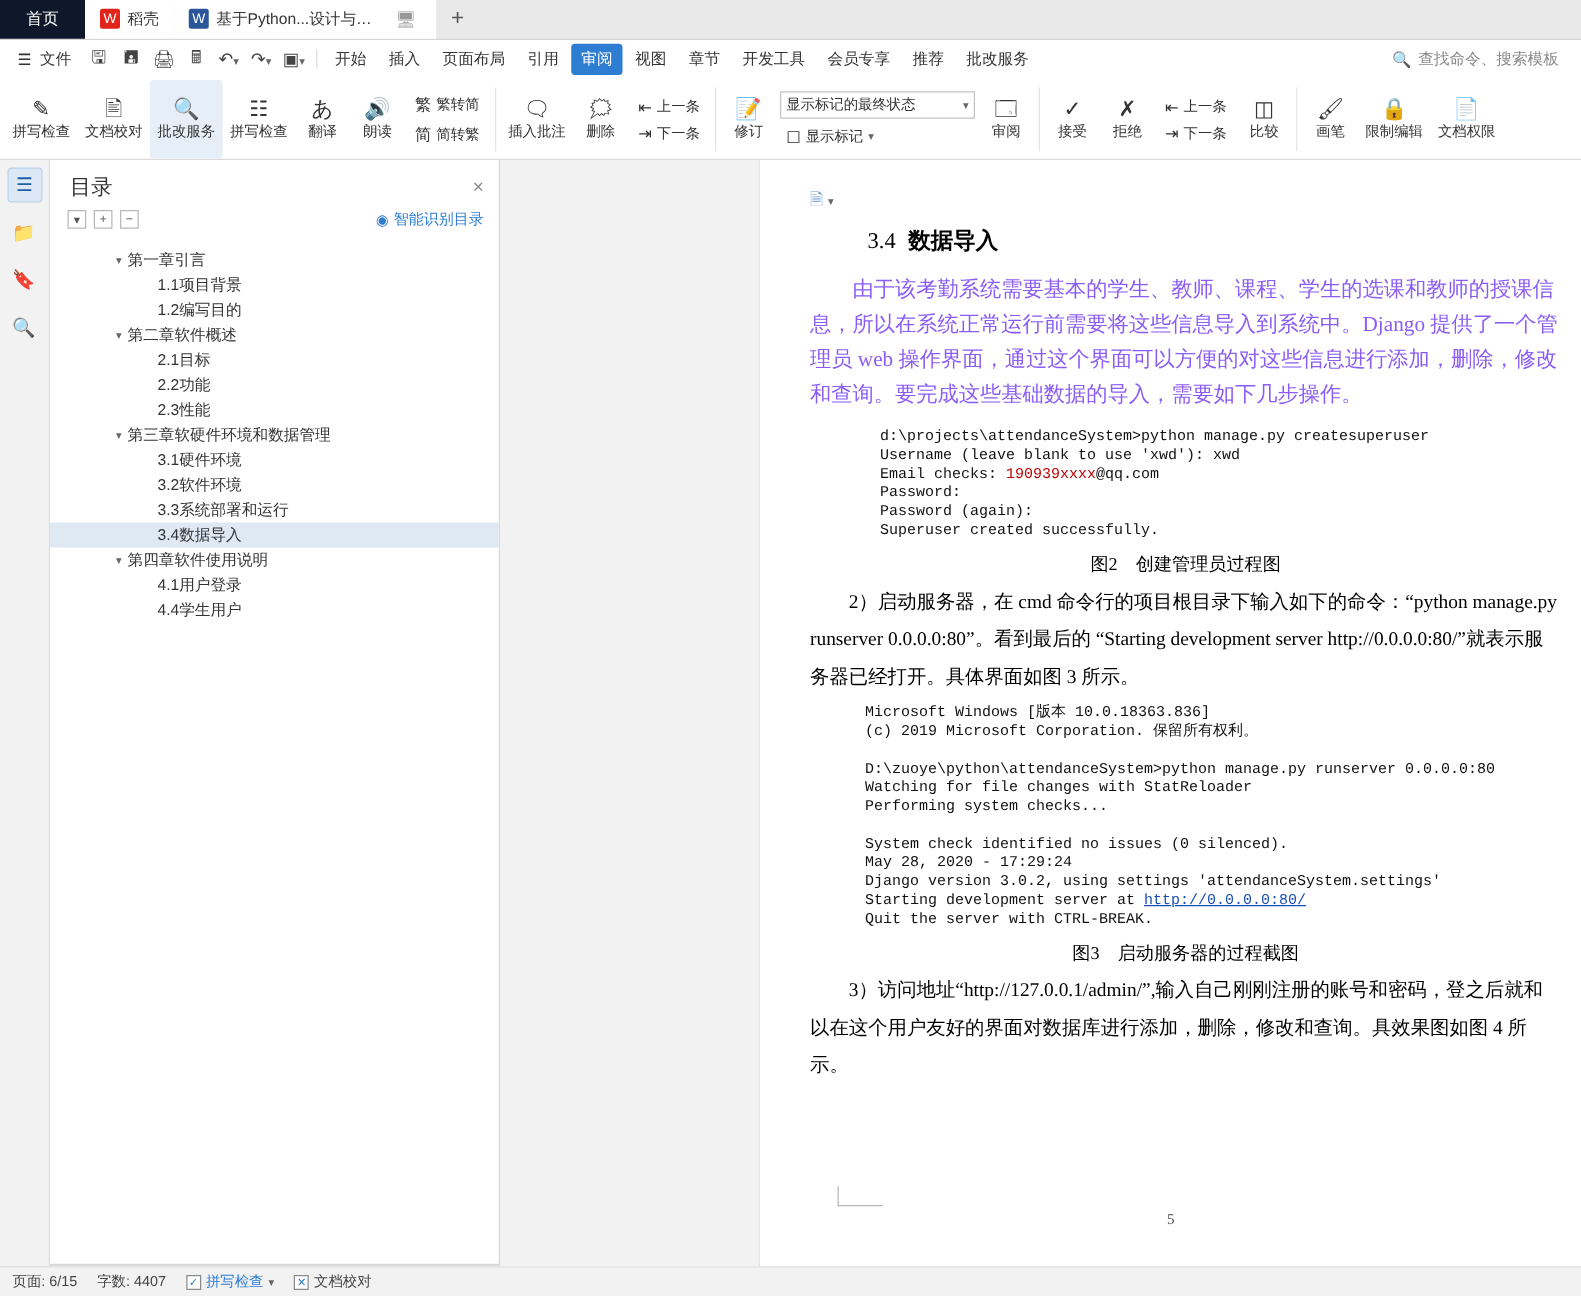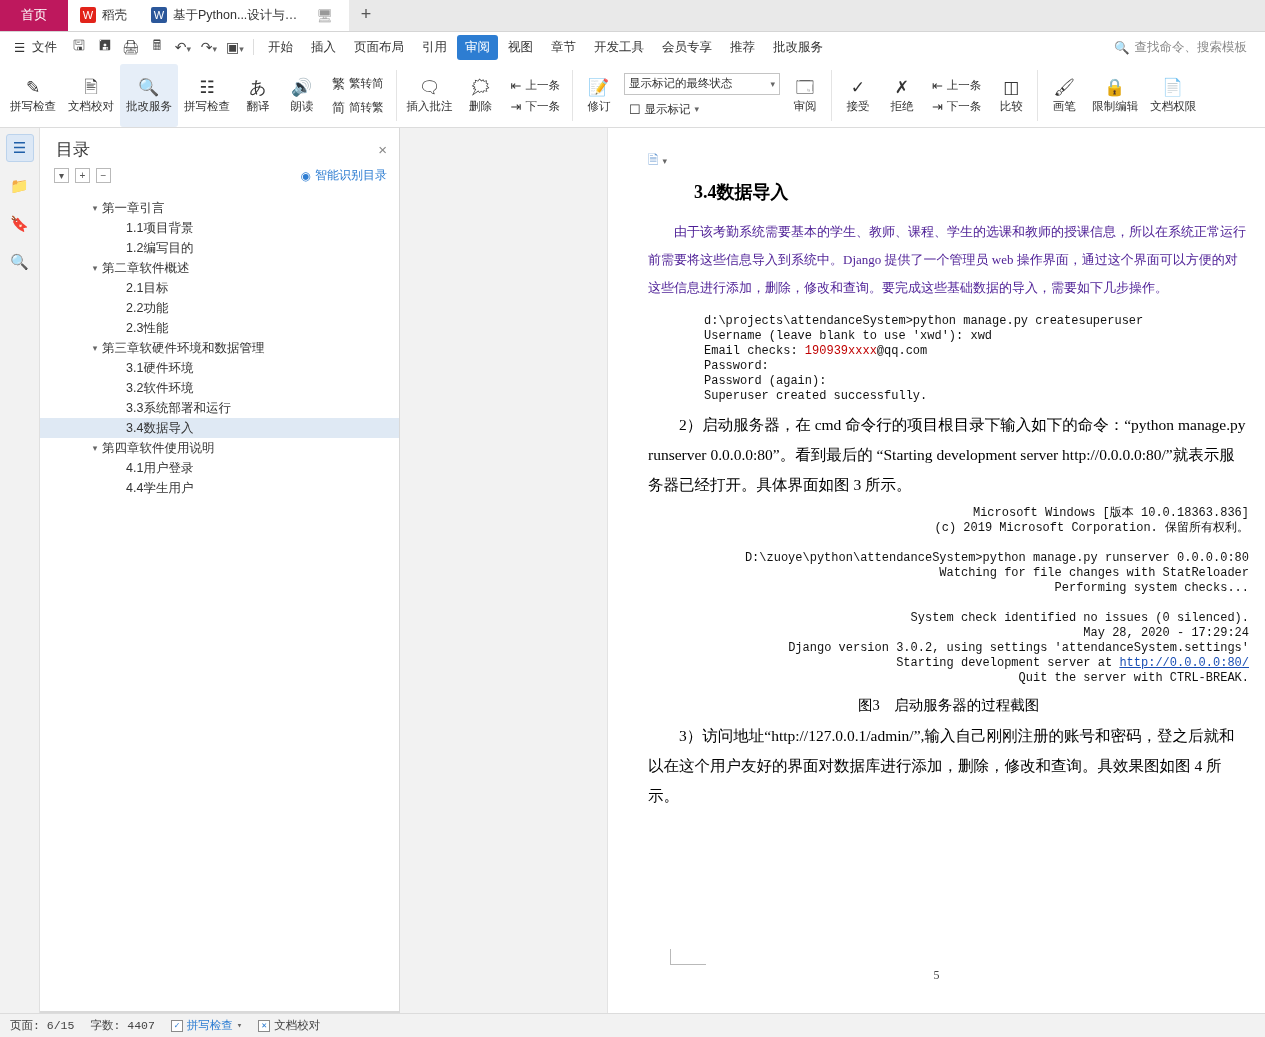--- a/index.html
+++ b/index.html
@@ -16,21 +16,21 @@
   
   .tabbar {
     height: 32px; background: #e9e9e9; display: flex; align-items: flex-end;
     border-bottom: 1px solid #d5d5d5; flex: 0 0 32px;
   }
   .tab {
     height: 32px; display: flex; align-items: center; gap: 6px;
     padding: 0 12px; font-size: 12.5px; position: relative; cursor: pointer;
     max-width: 210px;
   }
-  .tab.home { background: #be185d; color: #fff; width: 68px; justify-content: center; font-size: 13px; }
+  .tab.home { background: #0f172a; color: #fff; width: 68px; justify-content: center; font-size: 13px; }
   .tab.docx { background: #fff; }
   .tab.active-white { background: #fff; }
   .tab.ads { background: #fff; }
   .tab-ico {
     width: 16px; height: 16px; border-radius: 2px; display: inline-flex;
     align-items: center; justify-content: center; font-size: 11px; color: #fff; flex: 0 0 16px;
   }
   .tab-ico.wps { background: #e2231a; }
   .tab-ico.w { background: #2b579a; }
   .tab-label { white-space: nowrap; overflow: hidden; text-overflow: ellipsis; }
@@ -120,47 +120,47 @@
   .docarea { flex: 1; background: #fff; position: relative; overflow: hidden; display:flex; }
   .doc-gap { width: 208px; background: #f2f2f2; border-right: 1px solid #e3e3e3; flex: 0 0 208px;}
   .page {
     flex: 1; background: #fff; position: relative; padding: 22px 16px 0 40px; overflow: hidden;
   }
   .revmark { display: flex; align-items: center; gap: 4px; color: #6b9bd2; font-size: 13px; margin-bottom: 8px;}
   h3.sec {
     font-size: 18px; margin: 4px 0 14px 46px; font-weight: bold; color: #000;
     font-family: "Liberation Serif", serif;
   }
-  h3.sec .num { font-family: "Liberation Serif", serif; font-weight: bold; }
+  h3.sec .num { font-family: "Liberation Serif", serif; font-weight: normal; margin-right: 10px;}
   p.para {
-    font-family: "Liberation Serif", serif; font-size: 13px; line-height: 28px;
-    margin: 0 0 12px 0; text-indent: 2em; color: #4c1d95;
+    font-family: "Liberation Serif", serif; font-size: 17px; line-height: 28px;
+    margin: 0 0 12px 0; text-indent: 2em; color: #8b5cf6;
   }
   p.step { font-family: "Liberation Serif", serif; font-size: 15.5px; line-height: 30px; margin: 6px 0 2px 0; text-indent: 2em; color:#000;}
   pre.code {
     font-family: "Liberation Mono", monospace; font-size: 12px; line-height: 15px;
     margin: 6px 0 6px 0; padding-left: 56px; color: #111; white-space: pre;
   }
-  pre.code2 { padding-left: 44px; text-align: right; }
+  pre.code2 { padding-left: 44px; }
   .cap {
     text-align: center; font-family: "Liberation Serif", serif; font-size: 14.5px;
     margin: 10px 0 6px 0; color: #000;
   }
   .codelink { color: #1a4fb4; text-decoration: underline; }
   .codered { color: #c00000; }
   .pagenum { position: absolute; bottom: 30px; left: 0; right: 0; text-align: center; font-size: 12px; color:#444; font-family:"Liberation Serif", serif;}
   .corner { position: absolute; bottom: 48px; left: 62px; width: 36px; height: 16px; border-left: 1px solid #b9b9b9; border-bottom: 1px solid #b9b9b9; }
 
   
   .statusbar {
     height: 24px; background: #f2f2f2; border-top: 1px solid #dcdcdc;
     display: flex; align-items: center; gap: 16px; padding: 0 10px;
     font-size: 11.5px; color: #444; flex: 0 0 24px;
   }
-  .sb-item { display: flex; align-items: center; gap: 4px; cursor: pointer; font-family: Liberation Mono, monospace; }
+  .sb-item { display: flex; align-items: center; gap: 4px; cursor: pointer; }
   .sb-chk { width: 12px; height: 12px; border: 1px solid #8a8a8a; display:inline-flex; align-items:center; justify-content:center; font-size:9px; color:#2d7dd2; background:#fff;}
   .sb-blue { color: #2d7dd2; }
 </style>
 </head>
 <body>
 
 <div class="app">
 
   <div class="tabbar">
     <div class="tab home">
@@ -407,20 +407,21 @@
         <h3 class="sec">
           <span class="num">3.4</span><span>数据导入</span>
         </h3>
         <p class="para">由于该考勤系统需要基本的学生、教师、课程、学生的选课和教师的授课信息，所以在系统正常运行前需要将这些信息导入到系统中。Django 提供了一个管理员 web 操作界面，通过这个界面可以方便的对这些信息进行添加，删除，修改和查询。要完成这些基础数据的导入，需要如下几步操作。</p>
         <pre class="code"><span>d:\projects\attendanceSystem&gt;python manage.py createsuperuser</span>
 <span>Username (leave blank to use 'xwd'): xwd</span>
 <span>Email checks: </span><span class="codered">190939xxxx</span><span>@qq.com</span>
 <span>Password:</span>
 <span>Password (again):</span>
 <span>Superuser created successfully.</span></pre>
+        <div class="cap">图2　创建管理员过程图</div>
         <p class="step">2）启动服务器，在 cmd 命令行的项目根目录下输入如下的命令：“python manage.py runserver 0.0.0.0:80”。看到最后的 “Starting development server http://0.0.0.0:80/”就表示服务器已经打开。具体界面如图 3 所示。</p>
         <pre class="code code2"><span>Microsoft Windows [版本 10.0.18363.836]
 (c) 2019 Microsoft Corporation. 保留所有权利。
 
 D:\zuoye\python\attendanceSystem&gt;python manage.py runserver 0.0.0.0:80
 Watching for file changes with StatReloader
 Performing system checks...
 
 System check identified no issues (0 silenced).
 May 28, 2020 - 17:29:24

